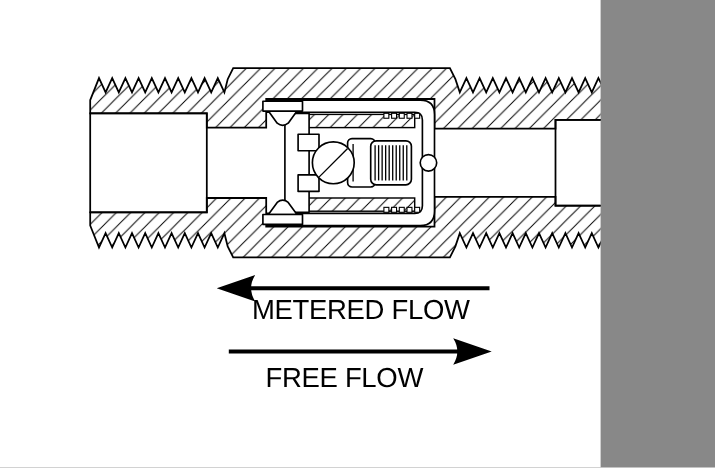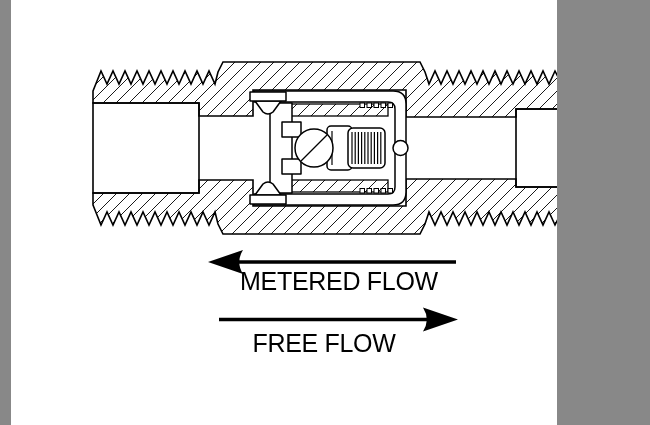--- a/index.html
+++ b/index.html
@@ -1,20 +1,20 @@
 <!DOCTYPE html>
 <html style="--ink: #000000; --bg: #ffffff;"><head>
 <meta charset="utf-8">
 <style>
   :root { --ink:#000000; --bg:#ffffff; }
   * { margin:0; padding:0; box-sizing:border-box; }
   body { background:#888; font-family:"Liberation Sans", sans-serif; }
   .stage {
     width:546px; height:425px; background:var(--bg);
-    position:relative; overflow:hidden;margin-left:11px;
+    position:relative; overflow:hidden;
   }
   svg { display:block; }
   .outline { fill:none; stroke:var(--ink); stroke-width:1.6; stroke-linejoin:miter; }
   .metal   { fill:url(#hatch); stroke:var(--ink); stroke-width:1.6; stroke-linejoin:miter; }
   .part    { fill:#ffffff; stroke:var(--ink); stroke-width:1.5; stroke-linejoin:round; }
   .thin    { fill:none; stroke:var(--ink); stroke-width:1.2; }
   .arrowline { stroke:var(--ink); stroke-width:3.6; }
   .arrowhead { fill:var(--ink); stroke:none; }
   .label { font-family:"Liberation Sans", sans-serif; font-size:25px;
            letter-spacing:-0.3px; fill:var(--ink); }

